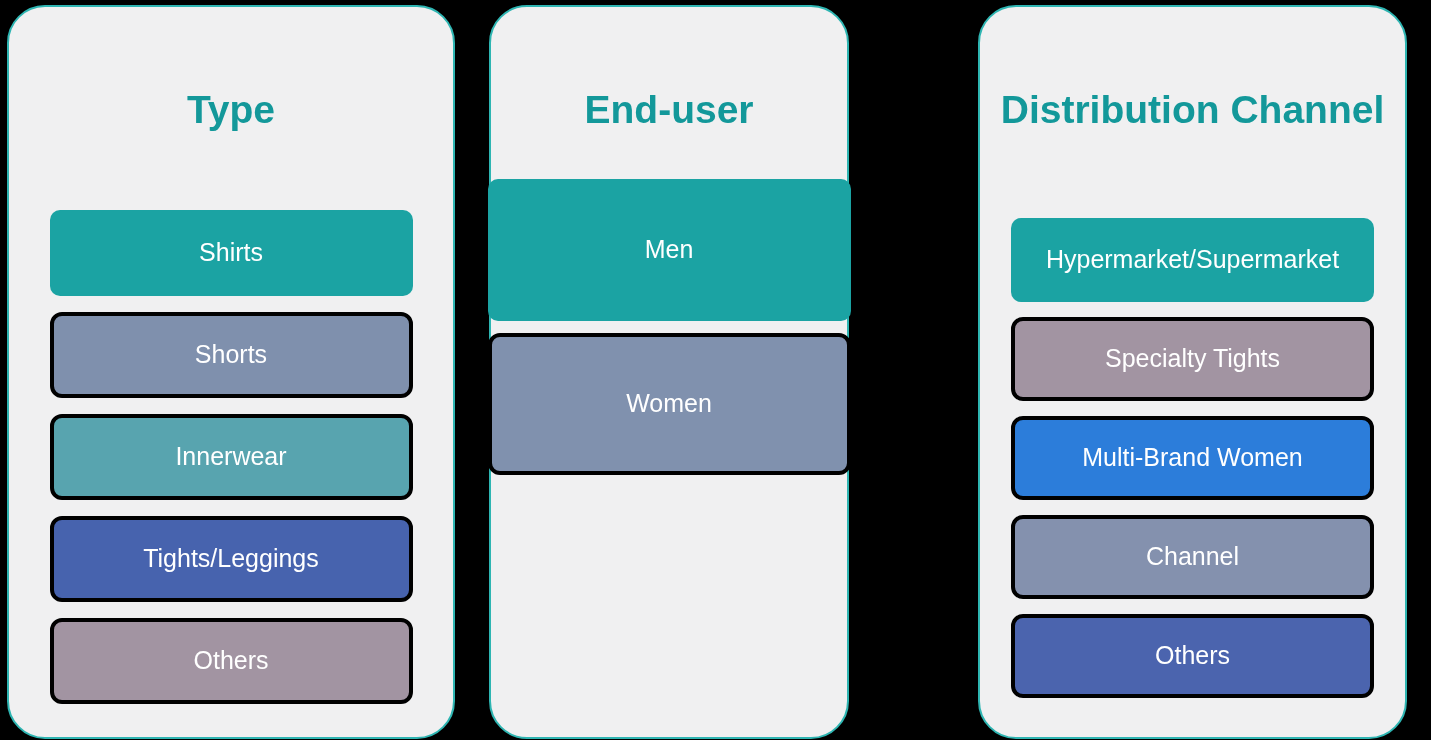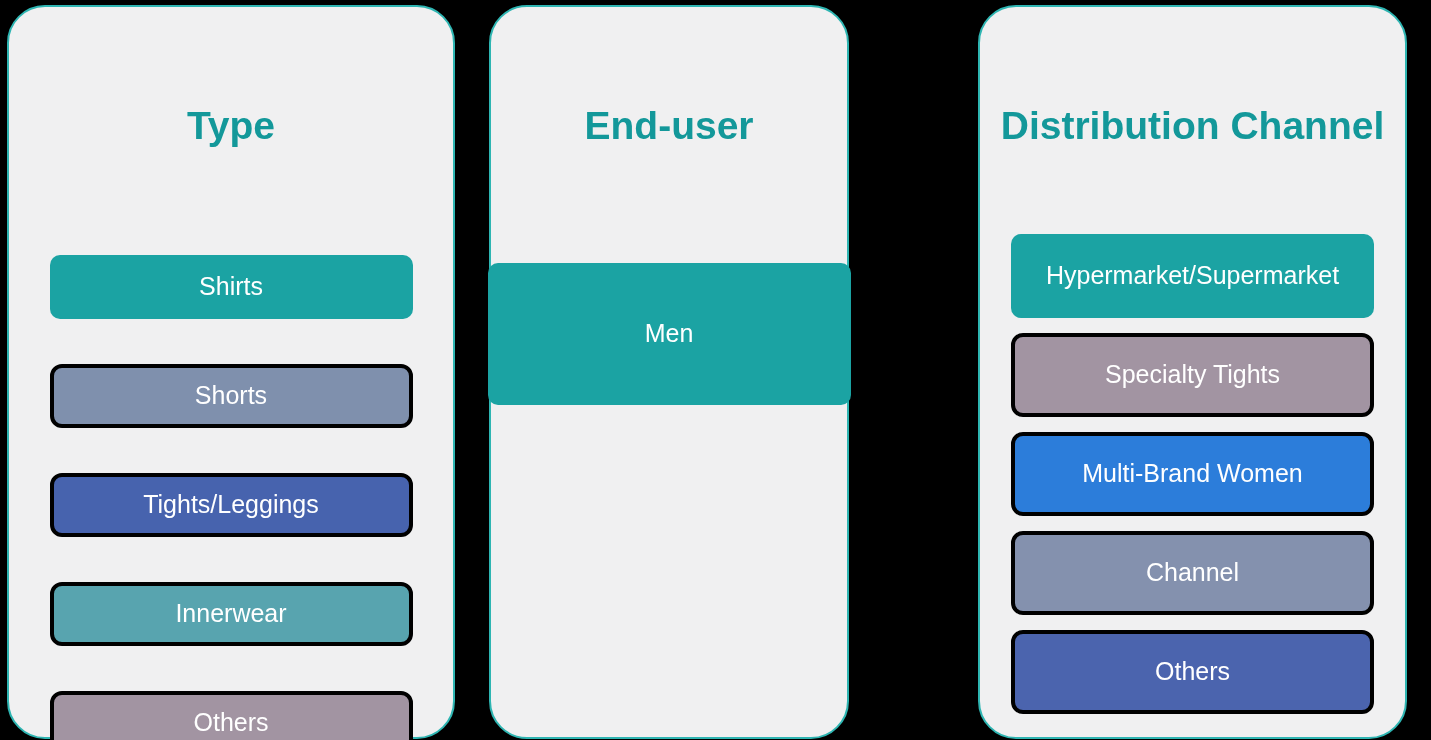--- a/index.html
+++ b/index.html
@@ -26,82 +26,83 @@
     background: #F0F0F1;
     border: 2px solid #2EB5B2;
     border-radius: 38px;
     box-sizing: border-box;
   }
   .panel-type    { left: 7px;   width: 448px; }
   .panel-enduser { left: 489px; width: 360px; }
   .panel-dist    { left: 978px; width: 429px; }
 
   .panel-title {
-    margin: 16px;
+    margin: 0;
     padding-top: 82px;
     text-align: center;
     font-size: 39px;
     line-height: 42px;
     font-weight: bold;
     color: #13989A;
     letter-spacing: 0px;
     white-space: nowrap;
   }
 
   .items {
     display: flex;
     flex-direction: column;
     align-items: center;
   }
   .panel-type    .items { margin-top: 79px;  gap: 16px; }
-  .panel-enduser .items { margin-top: 116px; gap: 12px; }
+  .panel-enduser .items { margin-top: 48px; gap: 12px; }
   .panel-dist    .items { margin-top: 87px;  gap: 15px; }
 
   .segment {
     width: 363px;
     box-sizing: border-box;
     border-radius: 10px;
     display: flex;
     align-items: center;
     justify-content: center;
     color: #FFFFFF;
     font-size: 25px;
     line-height: 1.1;
     text-align: center;
     white-space: nowrap;
   }
-  .panel-type    .segment { height: 64px; margin-top: 29px; }
+  .panel-type    .segment { height: 86px; }
   .panel-enduser .segment { height: 142px; }
   .panel-dist    .segment { height: 84px; }
 
   .segment.outlined {
     border: 4px solid #000000;
     border-radius: 12px;
   }
 </style>
 </head>
 <body>
 
 <div class="canvas">
 
   <section class="panel panel-type">
     <h2 class="panel-title">Type</h2>
     <div class="items">
       <div class="segment" style="background: rgb(27, 163, 163);">Shirts</div>
       <div class="segment outlined" style="background: rgb(127, 144, 173);">Shorts</div>
+      <div class="segment outlined" style="background: rgb(88, 164, 175);">Innerwear</div>
       <div class="segment outlined" style="background: rgb(71, 99, 174);">Tights/Leggings</div>
-      <div class="segment outlined" style="background: rgb(88, 164, 175);">Innerwear</div>
       <div class="segment outlined" style="background: rgb(162, 148, 162);">Others</div>
     </div>
   </section>
 
   <section class="panel panel-enduser">
     <h2 class="panel-title">End-user</h2>
     <div class="items">
       <div class="segment" style="background: rgb(27, 163, 163);">Men</div>
+      <div class="segment outlined" style="background: rgb(128, 145, 174);">Women</div>
     </div>
   </section>
 
   <section class="panel panel-dist">
     <h2 class="panel-title">Distribution Channel</h2>
     <div class="items">
       <div class="segment" style="background: rgb(27, 163, 163);">Hypermarket/Supermarket</div>
       <div class="segment outlined" style="background: rgb(162, 148, 162);">Specialty Tights</div>
       <div class="segment outlined" style="background: rgb(44, 125, 218);">Multi-Brand Women</div>
       <div class="segment outlined" style="background: rgb(132, 145, 174);">Channel</div>

